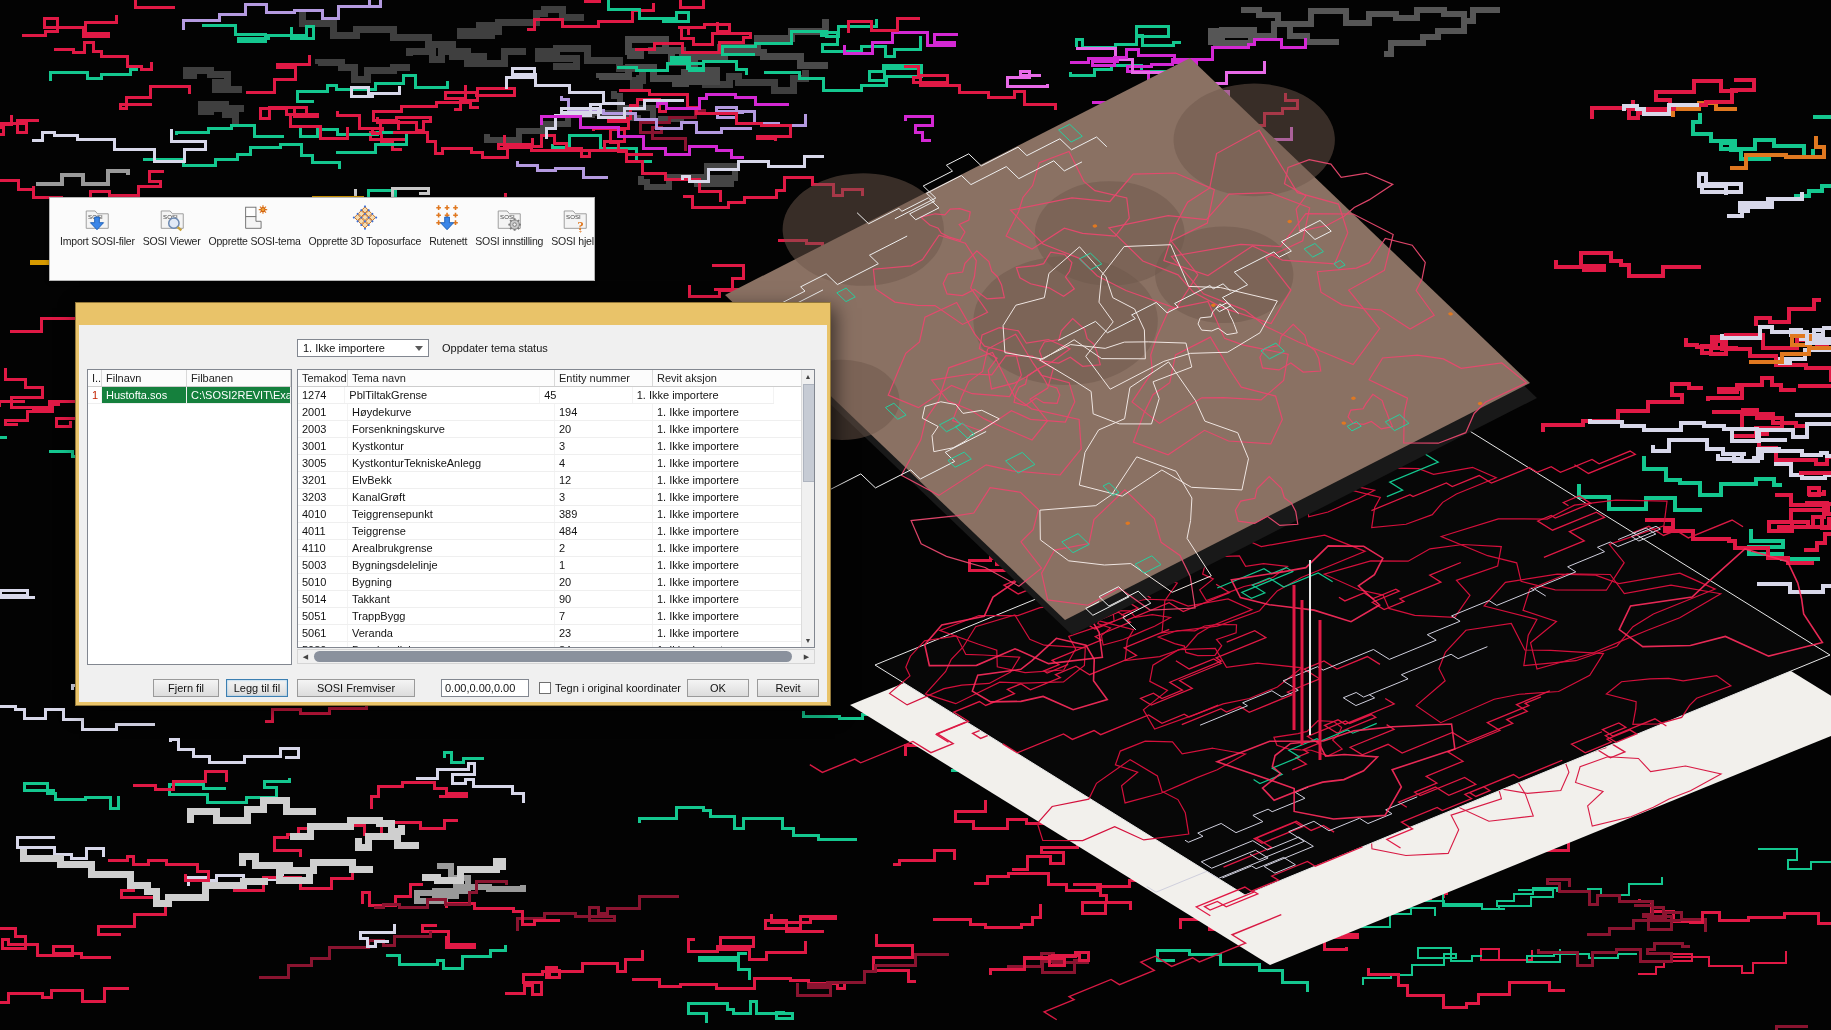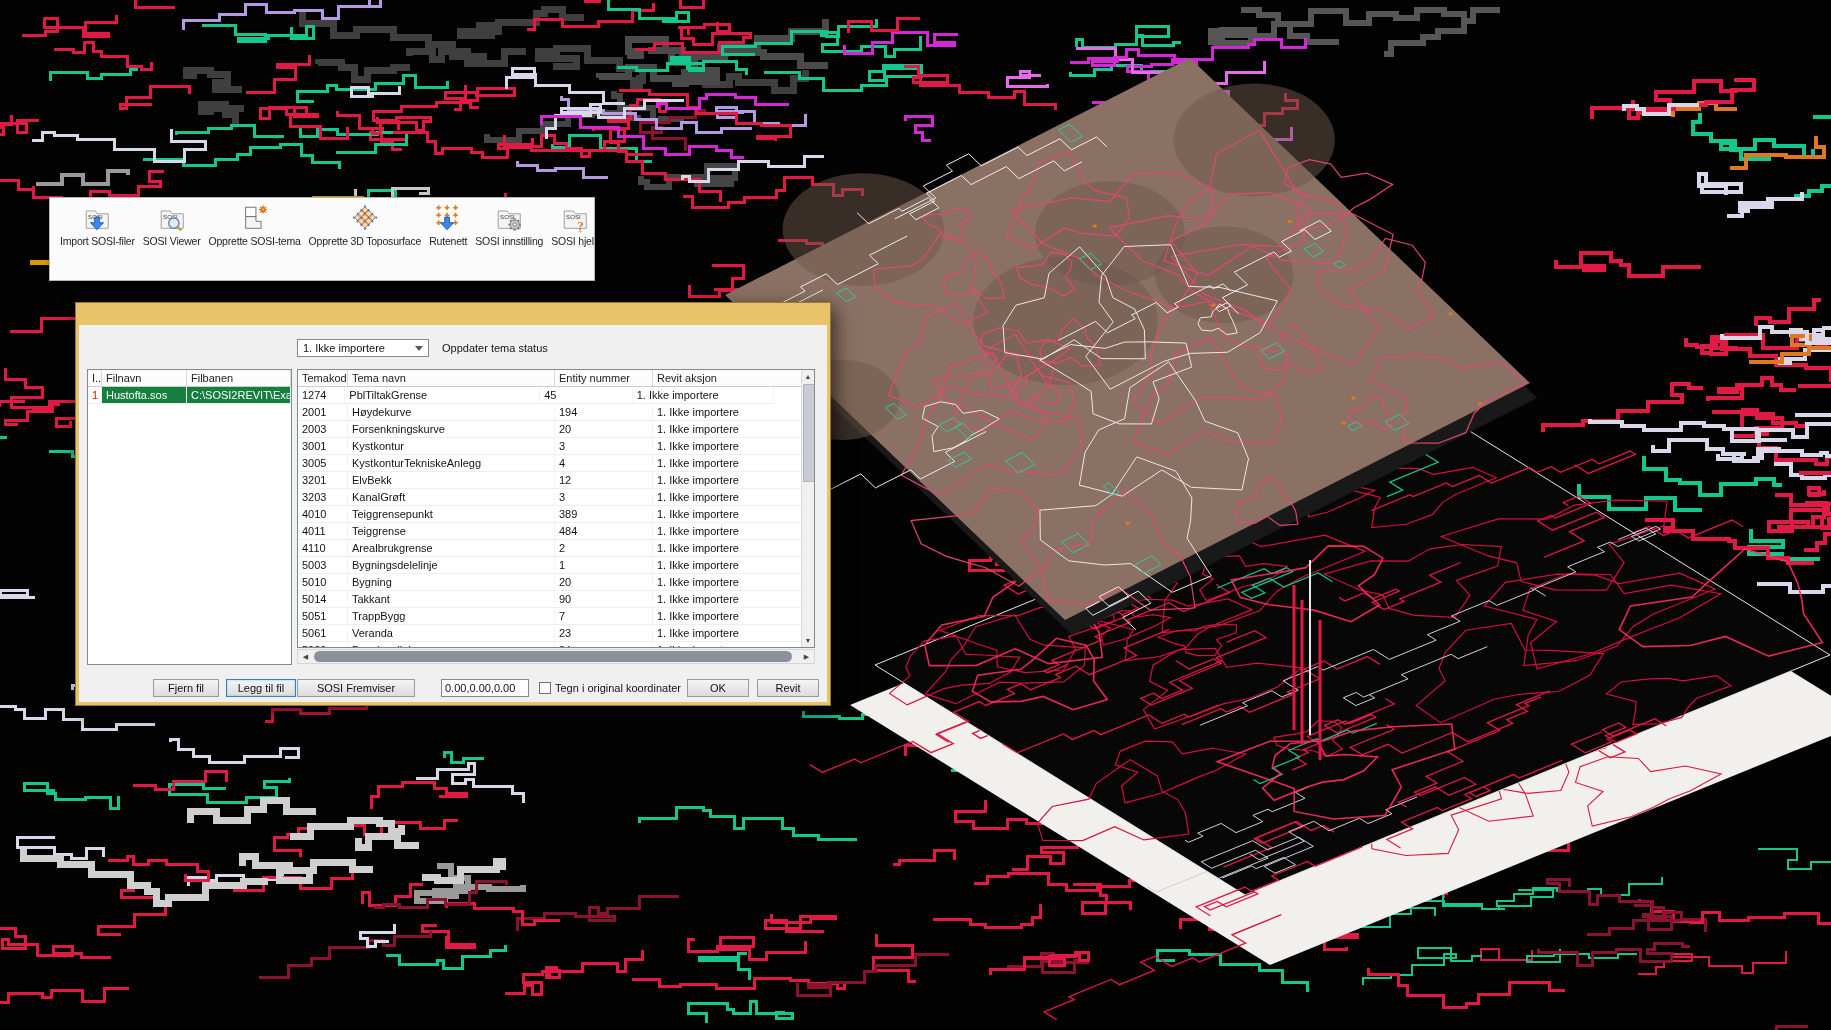--- a/index.html
+++ b/index.html
@@ -713,21 +713,21 @@
         </div>
       </div>
 
     <div class="hscroll">
       <div class="arr" style="left:0">◀</div>
       <div class="thumb"></div>
       <div class="arr" style="right:0">▶</div>
     </div>
 
     <div class="win-btn" style="left:74px;width:66px">Fjern fil</div>
-    <div class="win-btn focus" style="left:147px;width:70px">Legg til fil</div>
+    <div class="win-btn focus" style="left:147px;width:62px">Legg til fil</div>
     <div class="win-btn" style="left:218px;width:118px">SOSI Fremviser</div>
     <input class="coords-input" value="0.00,0.00,0.00" style="">
     <div class="chk"></div>
     <div class="chk-label">Tegn i original koordinater</div>
     <div class="win-btn" style="left:608px;width:62px">OK</div>
     <div class="win-btn" style="left:678px;width:62px">Revit</div>
   </div>
 </div>
 
 </body></html>

